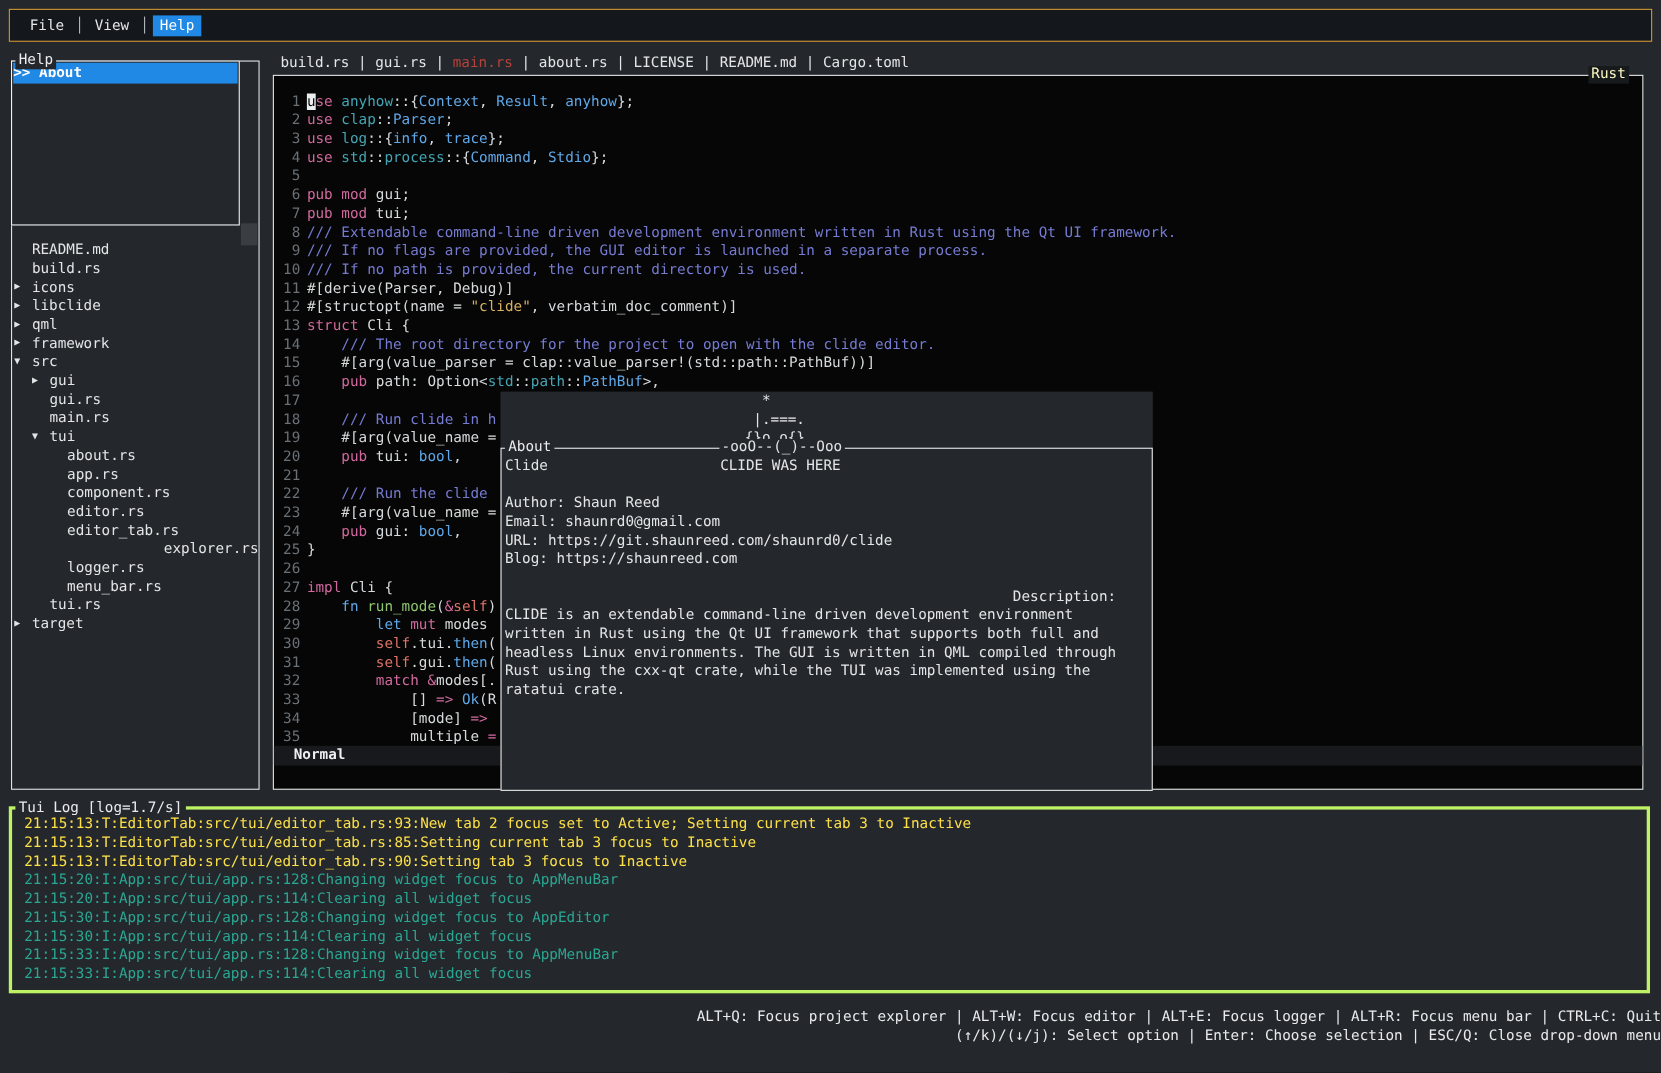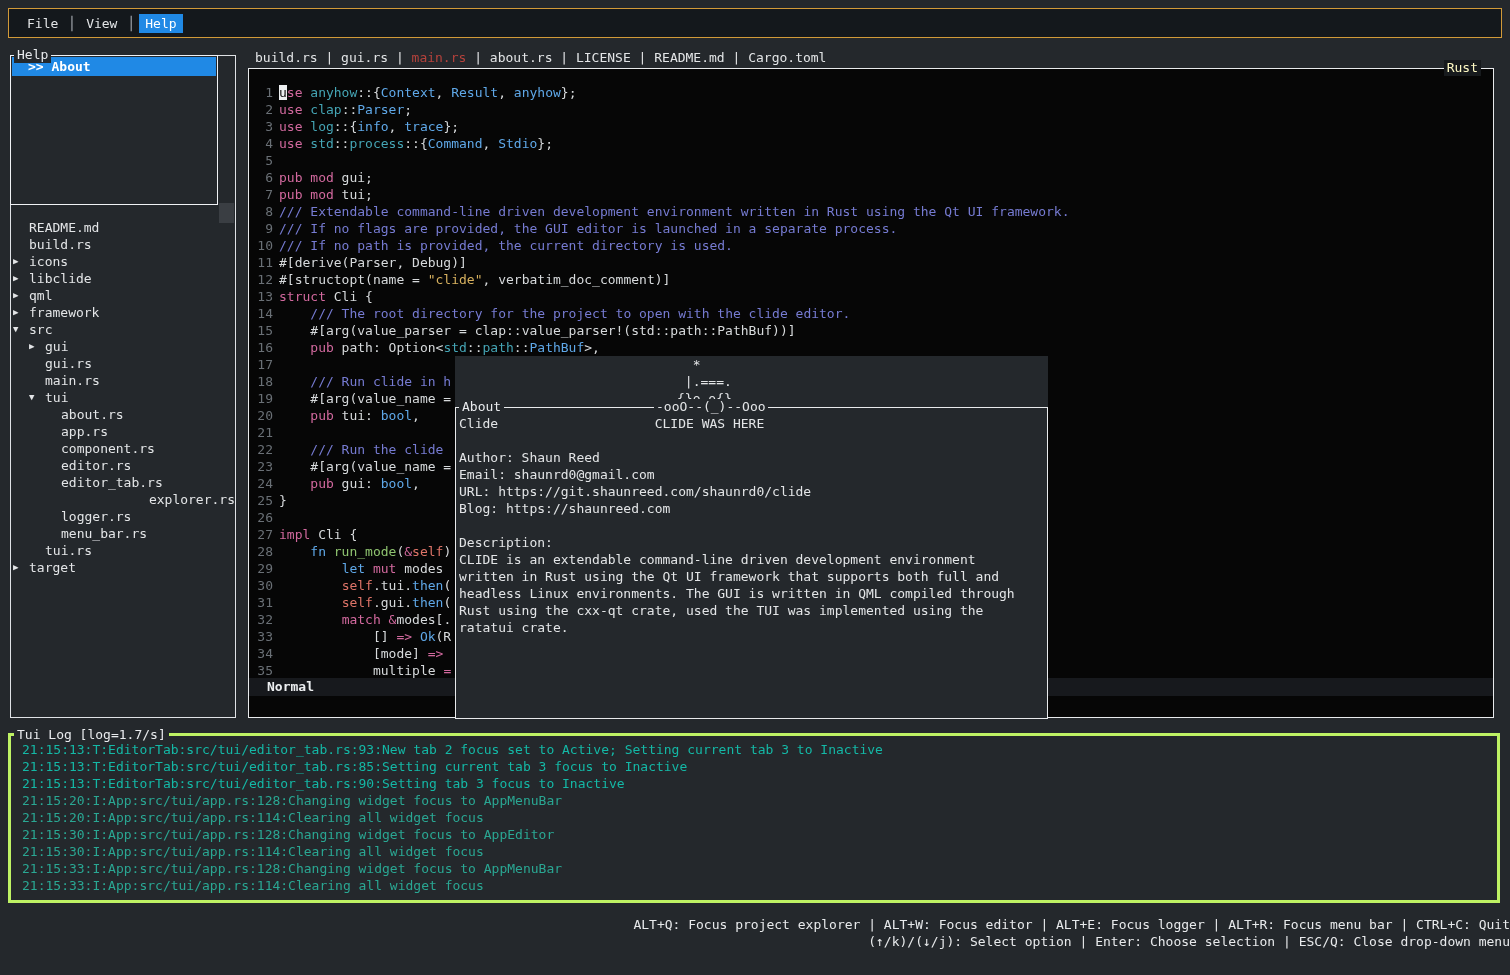--- a/index.html
+++ b/index.html
@@ -16,21 +16,21 @@
 
   
   #explorer { left:10px; top:55px; width:226px; height:663px; border:1px solid #dfe2e6; background:#24282c; z-index:1; }
   #tree { position:absolute; left:0; top:163px; width:100%; }
   .tree-row { height:17px; line-height:17px; display:flex; align-items:center; }
   .tree-arrow { width:16px; display:inline-block; font-size:9px; color:#e3e5e7; text-align:left; }
 
   
   #dropdown { left:10px; top:55px; width:208px; height:150px; border:1px solid #f0f2f5; background:#24282c; z-index:5; }
   .panel-title { position:absolute; top:-9px; left:3px; background:#24282c; padding:0 3px; line-height:16px; color:#e9ebee; }
-  .dd-item { margin:1px; height:19px; line-height:19px; background:#2089e5; color:#fff; font-weight:bold; padding-left:16px; }
+  .dd-item { margin:1px; height:19px; line-height:19px; background:#2089e5; color:#fff; font-weight:bold; padding-left:0; }
   #scroll-thumb { left:219px; top:203px; width:15px; height:20px; background:#3a3e43; z-index:6; }
 
   
   #tabs { left:255px; top:49px; height:18px; line-height:18px; display:flex; }
   .tab { color:#e3e5e7; }
   .tab.active { color:#b5423c; }
   .tab-sep { color:#e3e5e7; white-space:pre; }
 
   #editor { left:248px; top:68px; width:1246px; height:650px; border:1px solid #e8eaec; background:#060606; z-index:2; }
   #rust-label { position:absolute; top:-9px; right:12px; background:#171a1d; padding:0 3px; line-height:16px; color:#fef9c3; }
@@ -47,21 +47,21 @@
   
   #popup { left:455px; top:356px; width:593px; height:363px; background:#24282c; z-index:10; }
   #popup-art { position:absolute; left:222px; top:0; line-height:17px; color:#e3e5e7; }
   #popup-box { position:absolute; left:0; top:51px; width:593px; height:312px; border:1px solid #e8eaec;text-decoration:underline; }
   #popup-feet { position:absolute; top:-9px; left:198px; background:#24282c; padding:0 2px; line-height:16px; color:#e3e5e7; }
   #popup-lines { position:absolute; left:3px; top:7px; line-height:17px; }
 
   
   #logpanel { left:8px; top:733px; width:1492px; height:170px; border:3px solid #bef264; }
   #log-lines { position:absolute; left:11px; top:5px; line-height:17px; }
-  .lv-T { color:#14b8a6; } .lv-I { color:#2aa793; }
+  .lv-T { color:#fde047; } .lv-I { color:#2aa793; }
 
   
   #keybar { left:0; top:916px; width:1510px; text-align:right; line-height:17px; color:#e8eaec; }
 </style>
 </head>
 <body>
 
 <div id="menubar" class="abs">
     <span class="menu-item">File</span>
     <span class="menu-sep">│</span>
@@ -325,25 +325,25 @@
     <span class="panel-title">About</span>
     <span id="popup-feet" class="pre">-ooO--(_)--Ooo</span>
     <div id="popup-lines">
         <div class="pre" style="height: 17px;">Clide                    CLIDE WAS HERE</div>
         <div class="pre" style="height: 17px;"></div>
         <div class="pre" style="height: 17px;">Author: Shaun Reed</div>
         <div class="pre" style="height: 17px;">Email: shaunrd0@gmail.com</div>
         <div class="pre" style="height: 17px;">URL: https://git.shaunreed.com/shaunrd0/clide</div>
         <div class="pre" style="height: 17px;">Blog: https://shaunreed.com</div>
         <div class="pre" style="height: 17px;"></div>
-        <div class="pre" style="height: 17px;">Description:</div>
+        <div class="pre" style="height: 17px; text-align: right;">Description:</div>
         <div class="pre" style="height: 17px;">CLIDE is an extendable command-line driven development environment</div>
         <div class="pre" style="height: 17px;">written in Rust using the Qt UI framework that supports both full and</div>
         <div class="pre" style="height: 17px;">headless Linux environments. The GUI is written in QML compiled through</div>
-        <div class="pre" style="height: 17px;">Rust using the cxx-qt crate, used the TUI was implemented using the</div>
+        <div class="pre" style="height: 17px;">Rust using the cxx-qt crate, while the TUI was implemented using the</div>
         <div class="pre" style="height: 17px;">ratatui crate.</div>
       </div>
   </div>
 </div>
 
 <div id="logpanel" class="abs">
   <span class="panel-title">Tui Log [log=1.7/s]</span>
   <div id="log-lines">
       <div class="pre lv-T">21:15:13:T:EditorTab:src/tui/editor_tab.rs:93:New tab 2 focus set to Active; Setting current tab 3 to Inactive</div>
       <div class="pre lv-T">21:15:13:T:EditorTab:src/tui/editor_tab.rs:85:Setting current tab 3 focus to Inactive</div>

